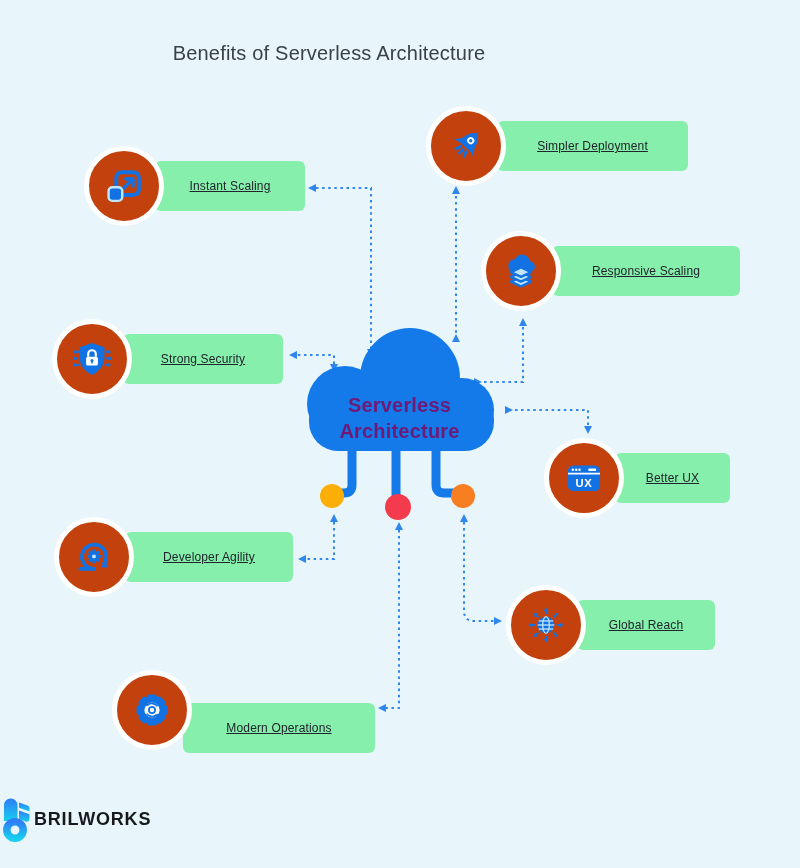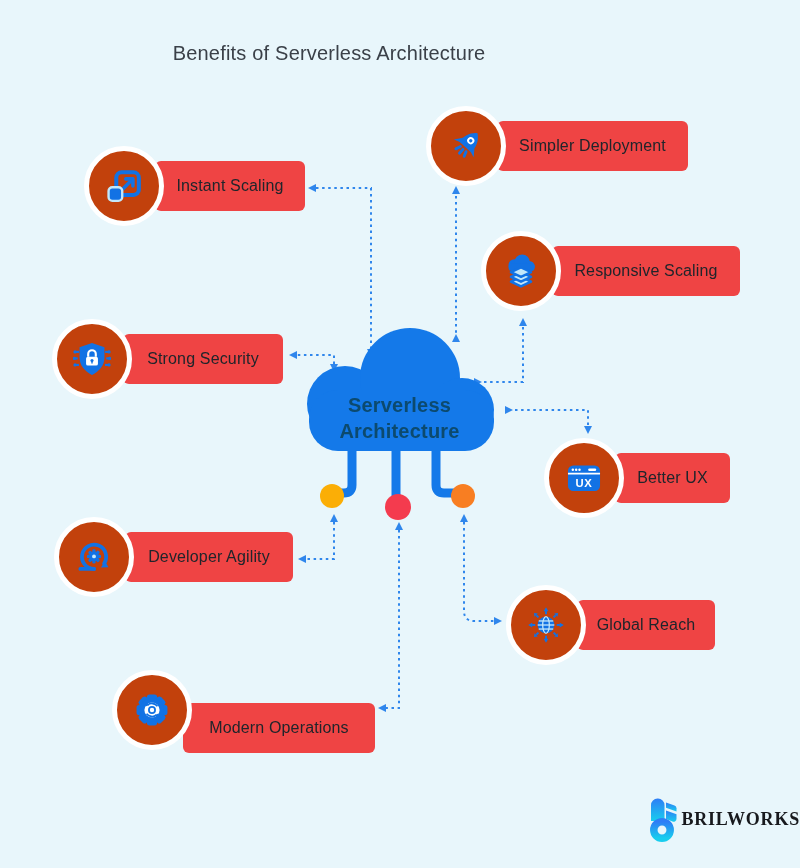--- a/index.html
+++ b/index.html
@@ -13,47 +13,47 @@
   svg.layer{position:absolute;left:0;top:0;width:800px;height:868px;}
 
   .conn{fill:none;stroke:#2F86EC;stroke-width:2;stroke-dasharray:2.5 3.6;}
   .tri{fill:#2F86EC;stroke:none;}
   .stem{fill:none;stroke:#1479E9;stroke-width:9;stroke-linecap:round;stroke-linejoin:round;}
 
   
   .cloud-svg{position:absolute;left:299px;top:328px;width:201px;height:125px;}
   .cloud-fill{fill:#1479E9;}
   .cloud-text{position:absolute;left:299px;top:392px;width:201px;text-align:center;
-              color:#0c4a6e;font-size:20px;line-height:26px;font-weight:700;letter-spacing:.2px;}
-
-  
-  .pill{position:absolute;height:50px;background:#ef4444;border-radius:6px;
+              color:#701a75;font-size:20px;line-height:26px;font-weight:700;letter-spacing:.2px;}
+
+  
+  .pill{position:absolute;height:50px;background:#86efac;border-radius:6px;
         display:flex;align-items:center;justify-content:center;
-        font-size:16px;color:#20252B;letter-spacing:.15px;}
+        font-size:12px;color:#20252B;letter-spacing:.15px;text-decoration:underline;}
   .badge{position:absolute;width:70px;height:70px;border-radius:50%;
          background:#c2410c;border:5px solid #FFFFFF;
          display:flex;align-items:center;justify-content:center;}
   .badge svg{width:38px;height:38px;}
 
   
   #b-instant  .badge{left:84px;top:146px;}  #b-instant  .pill{left:155px;top:161px;width:150px;}
   #b-deploy   .badge{left:426px;top:106px;} #b-deploy   .pill{left:497px;top:121px;width:191px;}
   #b-hosting  .badge{left:481px;top:231px;} #b-hosting  .pill{left:552px;top:246px;width:188px;}
   #b-security .badge{left:52px;top:319px;}  #b-security .pill{left:123px;top:334px;width:160px;}
   #b-ux       .badge{left:544px;top:438px;} #b-ux       .pill{left:615px;top:453px;width:115px;}
   #b-agility  .badge{left:54px;top:517px;}  #b-agility  .pill{left:125px;top:532px;width:168px;}
   #b-global   .badge{left:506px;top:585px;} #b-global   .pill{left:577px;top:600px;width:138px;}
   #b-ops      .badge{left:112px;top:670px;} #b-ops      .pill{left:183px;top:685px;width:192px;margin-top:18px;}
 
   .icon-main{fill:#1272E4;}
   .icon-stroke{fill:none;stroke:#1272E4;}
 
   
   .footer{position:absolute;left:0;top:794px;width:800px;height:50px;
-          display:flex;align-items:center;justify-content:flex-end;font-family:Liberation Serif, serif;}
+          display:flex;align-items:center;justify-content:flex-start;}
   .brand{font-size:18px;font-weight:700;color:#17191D;letter-spacing:.8px;}
 </style>
 </head>
 <body>
 
 <div id="page">
 
   <div class="title">Benefits of Serverless Architecture</div>
 
   <svg class="layer">

